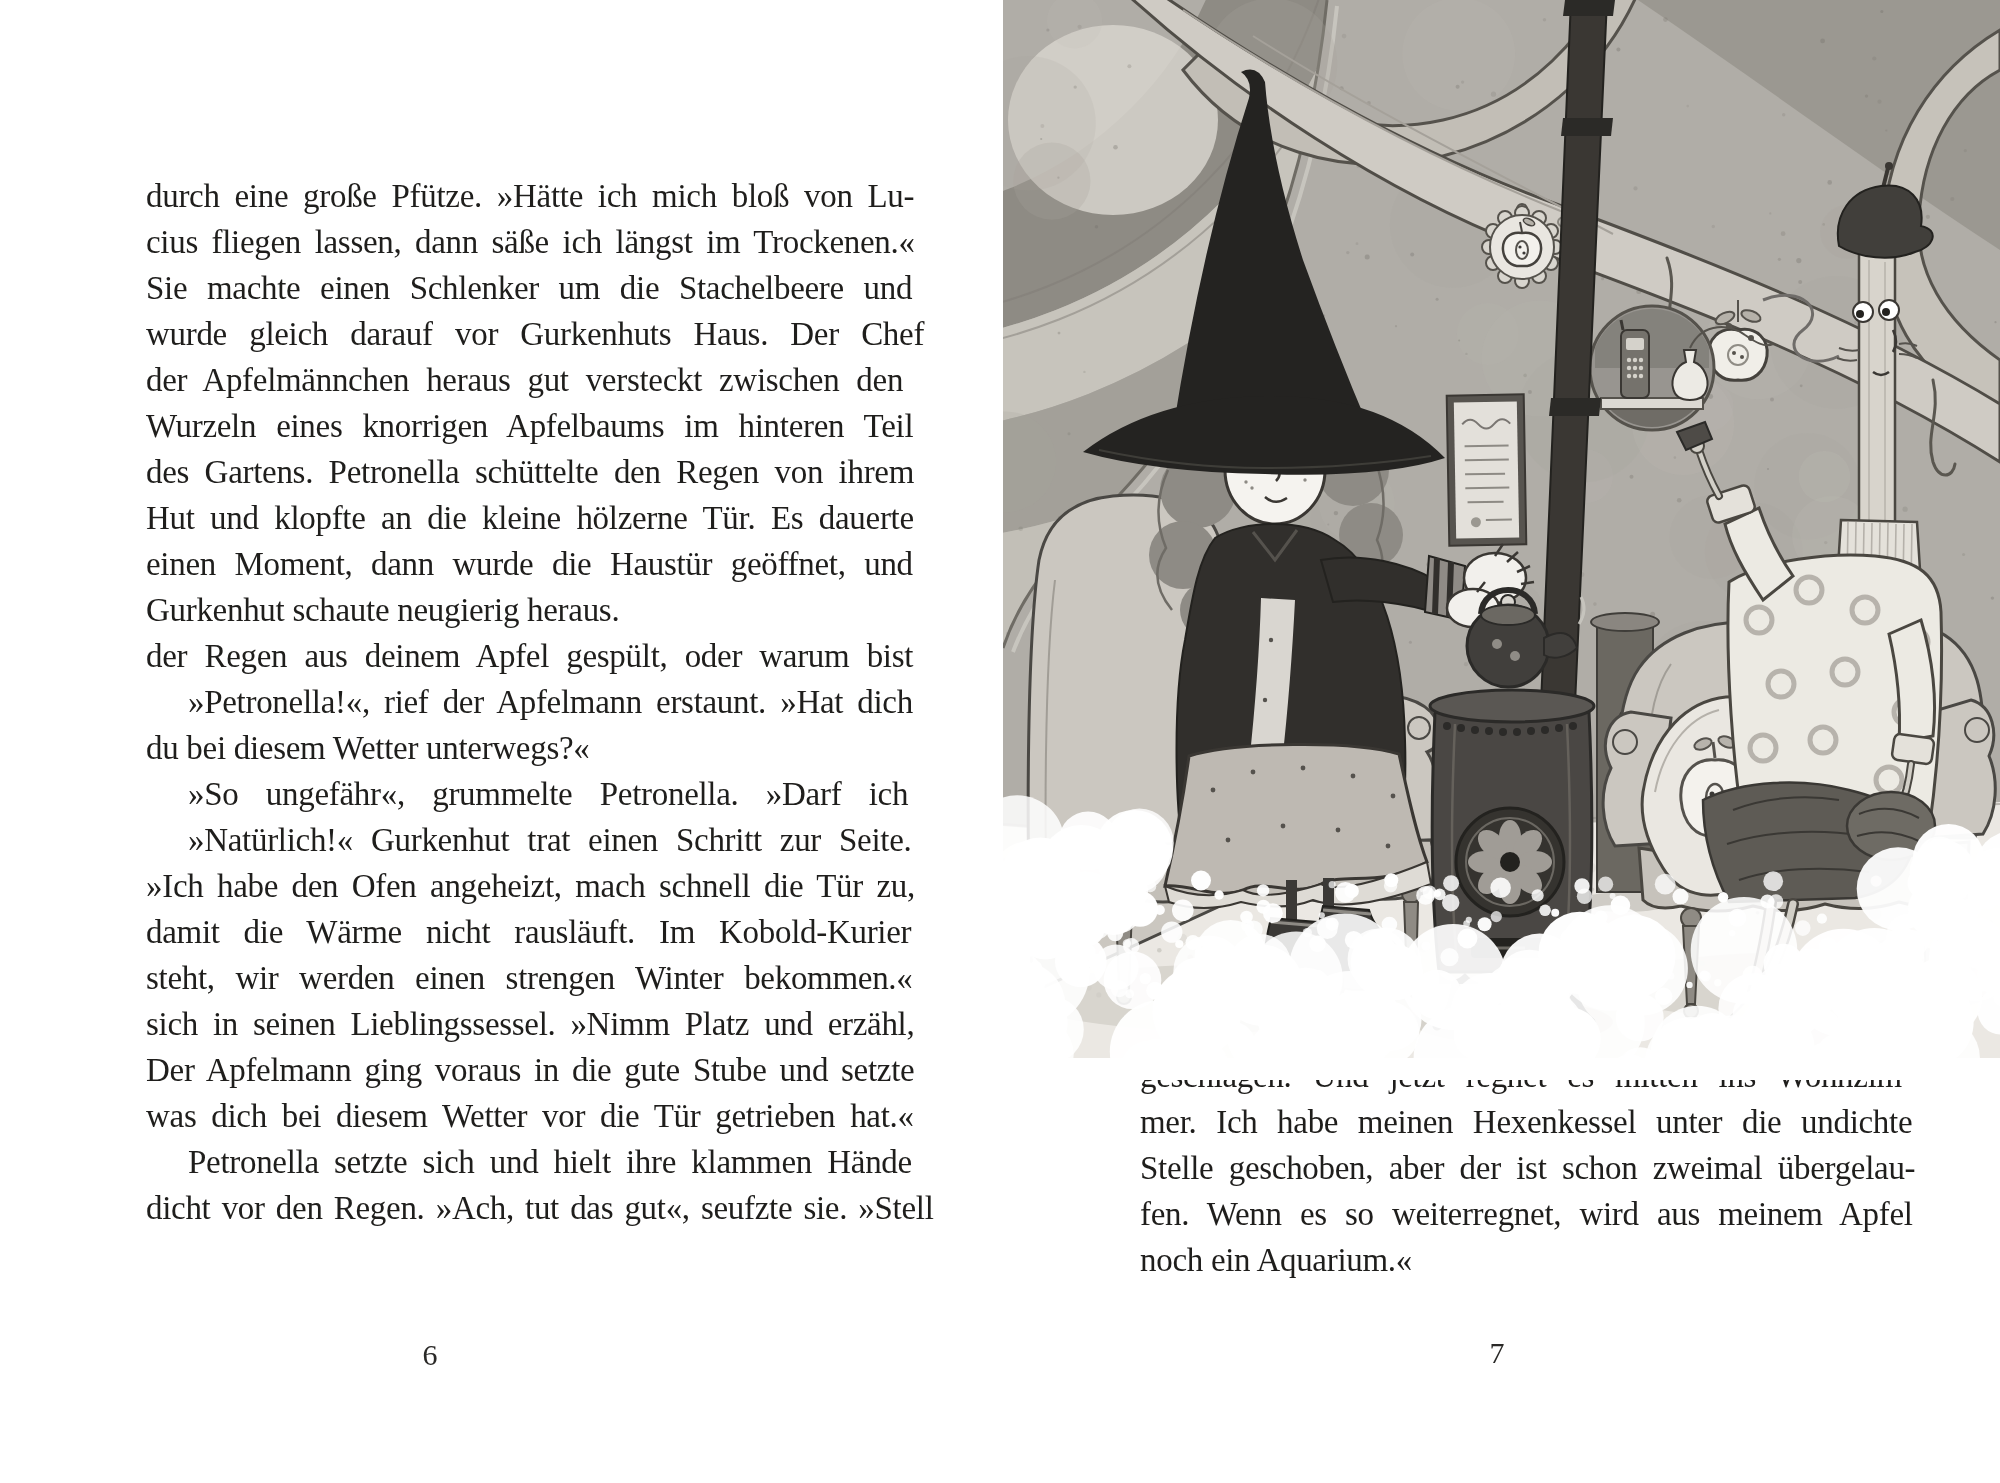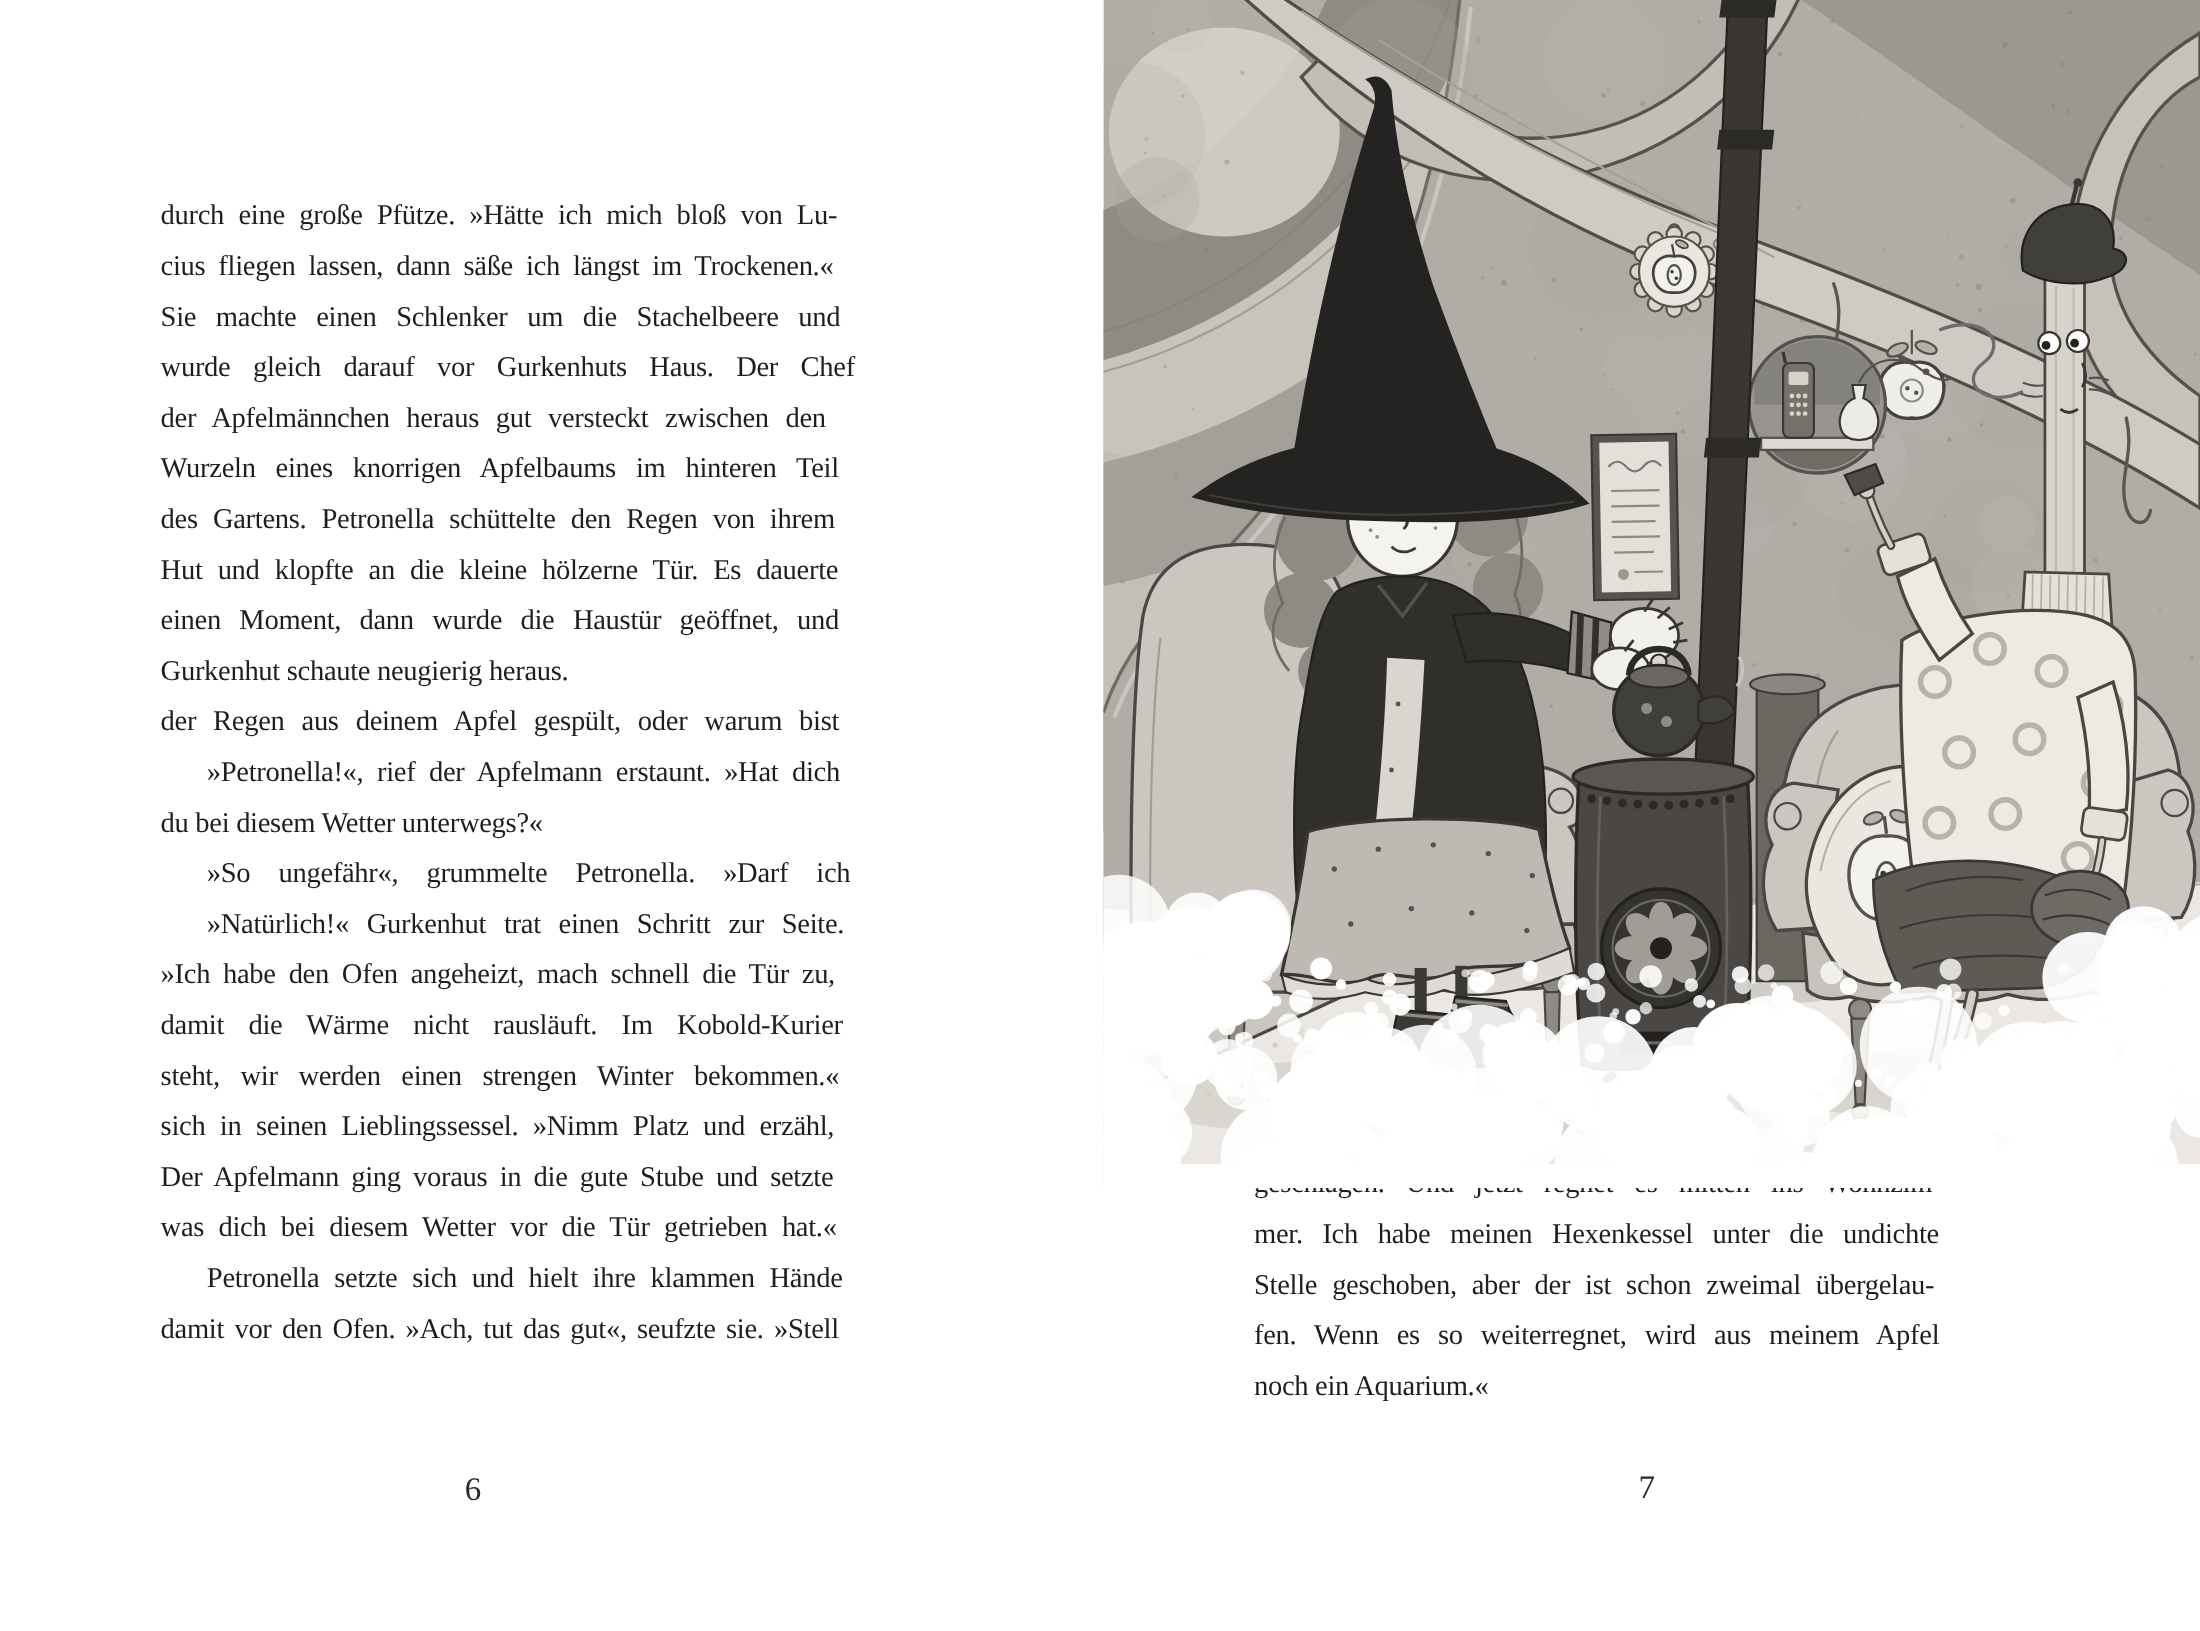--- a/index.html
+++ b/index.html
@@ -1,19 +1,19 @@
 <!DOCTYPE html>
 <html><head>
 <meta charset="utf-8">
 <style>
   html,body{margin:0;padding:0;background:#ffffff;}
   #spread{position:relative;width:2000px;height:1483px;background:#ffffff;overflow:hidden;
           font-family:"Liberation Serif","DejaVu Serif",serif;color:#1f1e1c;}
   .textcol{position:absolute;}
-  .tline{height:46px;line-height:46px;font-size:26px;letter-spacing:-0.3px;white-space:nowrap;overflow:visible;}
+  .tline{height:46px;line-height:46px;font-size:33px;letter-spacing:-0.3px;white-space:nowrap;overflow:visible;}
   .tline .fit{display:inline-block;white-space:nowrap;transform-origin:0 50%;}
   .tline.ind .fit{margin-left:42px;}
   .folio{position:absolute;font-size:30px;transform:translateX(-50%);color:#2a2927;}
   #folio-left{left:430px;top:1338px;}
   #folio-right{left:1497px;top:1336px;}
   #illo-wrap{position:absolute;left:1003px;top:0;width:997px;height:1080px;overflow:hidden;}
   svg{display:block;}
 </style>
 </head>
 <body>
@@ -36,21 +36,21 @@
       <div class="tline"><span class="fit">du bei diesem Wetter unterwegs?«</span></div>
       <div class="tline ind"><span class="fit" style="word-spacing: 19.4px;">»So ungefähr«, grummelte Petronella. »Darf ich</span></div>
       <div class="tline ind"><span class="fit" style="word-spacing: 10px;">»Natürlich!« Gurkenhut trat einen Schritt zur Seite.</span></div>
       <div class="tline"><span class="fit" style="word-spacing: 5.55556px;">»Ich habe den Ofen angeheizt, mach schnell die Tür zu,</span></div>
       <div class="tline"><span class="fit" style="word-spacing: 16px;">damit die Wärme nicht rausläuft. Im Kobold-Kurier</span></div>
       <div class="tline"><span class="fit" style="word-spacing: 12.6667px;">steht, wir werden einen strengen Winter bekommen.«</span></div>
       <div class="tline"><span class="fit" style="word-spacing: 7px;">sich in seinen Lieblingssessel. »Nimm Platz und erzähl,</span></div>
       <div class="tline"><span class="fit" style="word-spacing: 5px;">Der Apfelmann ging voraus in die gute Stube und setzte</span></div>
       <div class="tline"><span class="fit" style="word-spacing: 6.88889px;">was dich bei diesem Wetter vor die Tür getrieben hat.«</span></div>
       <div class="tline ind"><span class="fit" style="word-spacing: 7.28571px;">Petronella setzte sich und hielt ihre klammen Hände</span></div>
-      <div class="tline"><span class="fit" style="word-spacing: 3.2px;">damit vor den Ofen. »Ach, tut das gut«, seufzte sie. »Stell</span></div>
+      <div class="tline"><span class="fit" style="word-spacing: 3.2px;">dicht vor den Regen. »Ach, tut das gut«, seufzte sie. »Stell</span></div>
     </div>
 
   <div class="textcol" id="col-right" style="left:1140px;top:1007px;width:730px;">
       <div class="tline"><span class="fit" style="word-spacing: 7.9px;">dir vor, ein dicker Ast hat ein Loch in mein Apfelhaus</span></div>
       <div class="tline"><span class="fit" style="word-spacing: 13px;">geschlagen. Und jetzt regnet es mitten ins Wohnzim-</span></div>
       <div class="tline"><span class="fit" style="word-spacing: 11.7143px;">mer. Ich habe meinen Hexenkessel unter die undichte</span></div>
       <div class="tline"><span class="fit" style="word-spacing: 7.42857px;">Stelle geschoben, aber der ist schon zweimal übergelau-</span></div>
       <div class="tline"><span class="fit" style="word-spacing: 10.25px;">fen. Wenn es so weiterregnet, wird aus meinem Apfel</span></div>
       <div class="tline"><span class="fit">noch ein Aquarium.«</span></div>
     </div>

